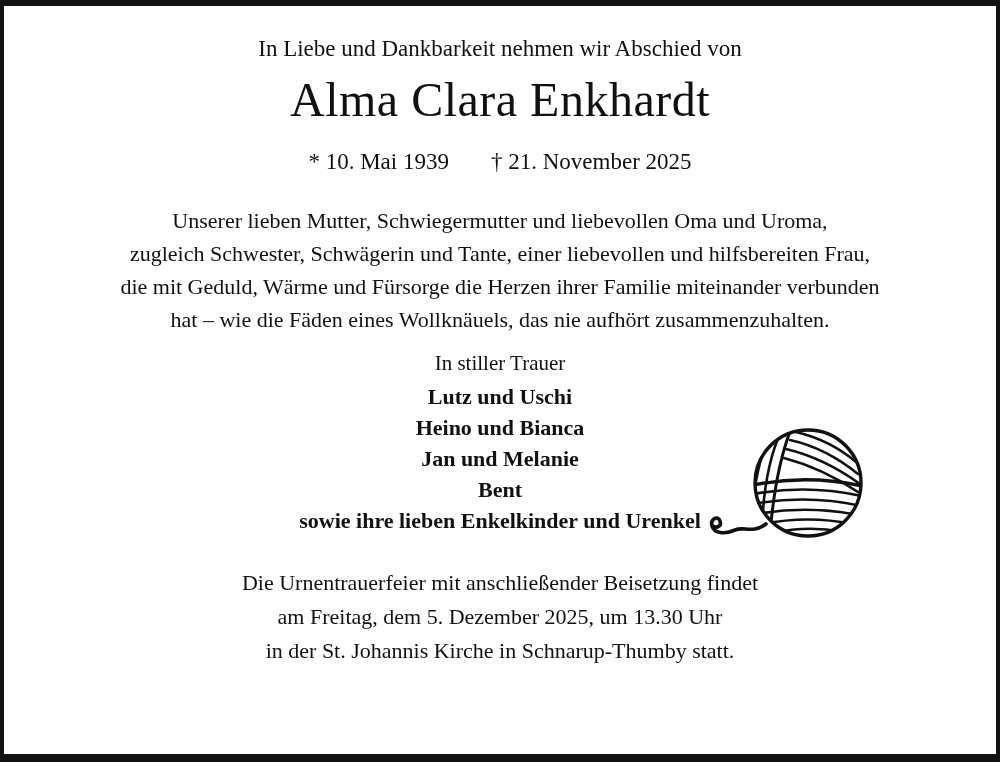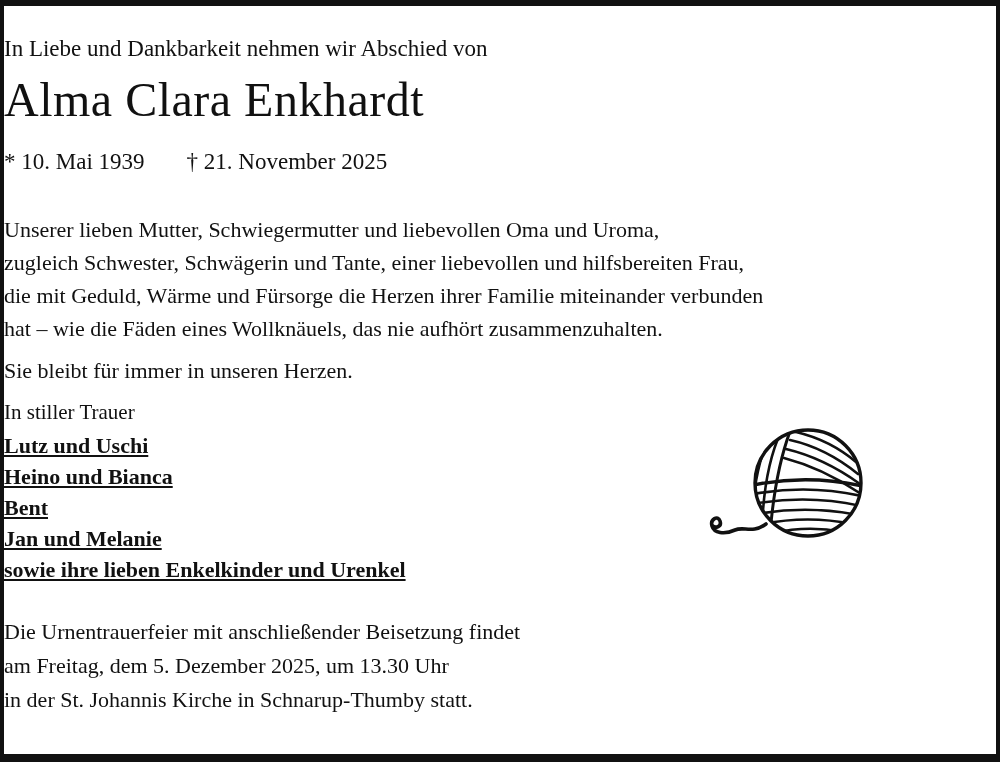--- a/index.html
+++ b/index.html
@@ -12,20 +12,21 @@
     box-sizing: border-box;
     width: 1000px;
     height: 762px;
     background: #ffffff;
     border-style: solid;
     border-color: #111111;
     border-width: 6px 4px 8px 4px;
     overflow: hidden;
     font-family: "Liberation Serif", "DejaVu Serif", serif;
     color: #111111;
+    text-align: center;
   }
   .intro {
     margin-top: 30px;
     font-size: 23px;
     line-height: 26px;
   }
   .deceased-name {
     margin-top: 12px;
     font-size: 48px;
     line-height: 52px;
@@ -38,40 +39,39 @@
     line-height: 26px;
   }
   .dates {
     margin-top: 21px;
     font-size: 23px;
     line-height: 30px;
   }
   .dates .birth { margin-right: 21px; }
   .dates .death { margin-left: 21px; }
   .tribute {
-    margin-top: 36px;
+    margin-top: 27px;
     font-size: 22px;
     line-height: 33px;
   }
   .closing {
     margin-top: 12px;
     font-size: 22px;
     line-height: 28px;
   }
   .mourning-intro {
     margin-top: 14px;
     font-size: 21px;
     line-height: 26px;
   }
   .mourners {
     margin-top: 5px;
     font-size: 22px;
     font-weight: bold;
     line-height: 31px;
-    text-decoration: underline;
   }
   .service {
     margin-top: 30px;
     font-size: 22px;
     line-height: 34px;
   }
   .yarn {
     position: absolute;
     left: 698px;
     top: 410px;
@@ -93,29 +93,28 @@
     <span class="birth">* 10. Mai 1939</span><span class="death">† 21. November 2025</span>
   </div>
 
   <div class="tribute">
     <div>Unserer lieben Mutter, Schwiegermutter und liebevollen Oma und Uroma,</div>
     <div>zugleich Schwester, Schwägerin und Tante, einer liebevollen und hilfsbereiten Frau,</div>
     <div>die mit Geduld, Wärme und Fürsorge die Herzen ihrer Familie miteinander verbunden</div>
     <div>hat – wie die Fäden eines Wollknäuels, das nie aufhört zusammenzuhalten.</div>
   </div>
 
-  <div class="closing">Sie bleibt für immer in unseren Herzen.</div>
 
   <div class="mourning-intro">In stiller Trauer</div>
 
   <div class="mourners">
     <div>Lutz und Uschi</div>
     <div>Heino und Bianca</div>
+    <div>Jan und Melanie</div>
     <div>Bent</div>
-    <div>Jan und Melanie</div>
     <div>sowie ihre lieben Enkelkinder und Urenkel</div>
   </div>
 
   <div class="service">
     <div>Die Urnentrauerfeier mit anschließender Beisetzung findet</div>
     <div>am Freitag, dem 5. Dezember 2025, um 13.30 Uhr</div>
     <div>in der St. Johannis Kirche in Schnarup-Thumby statt.</div>
   </div>
 
   <div class="yarn">

